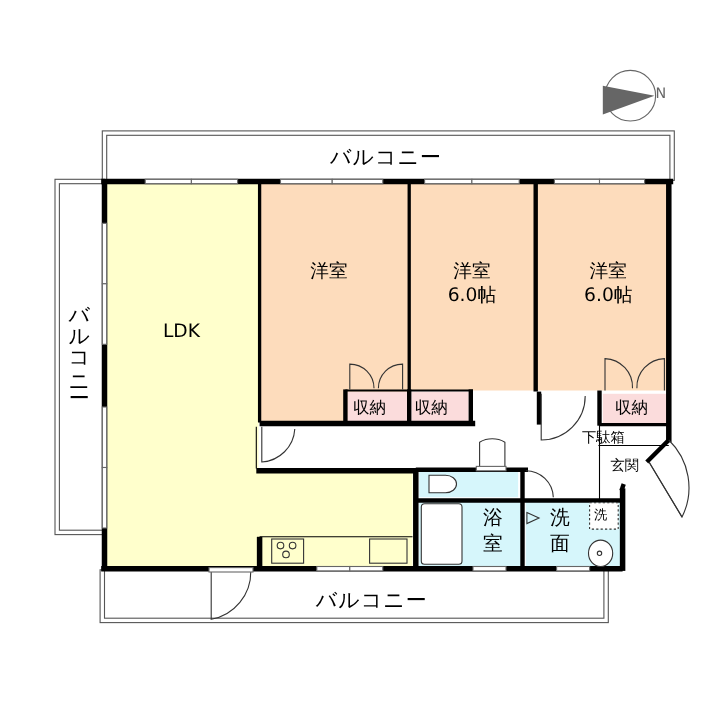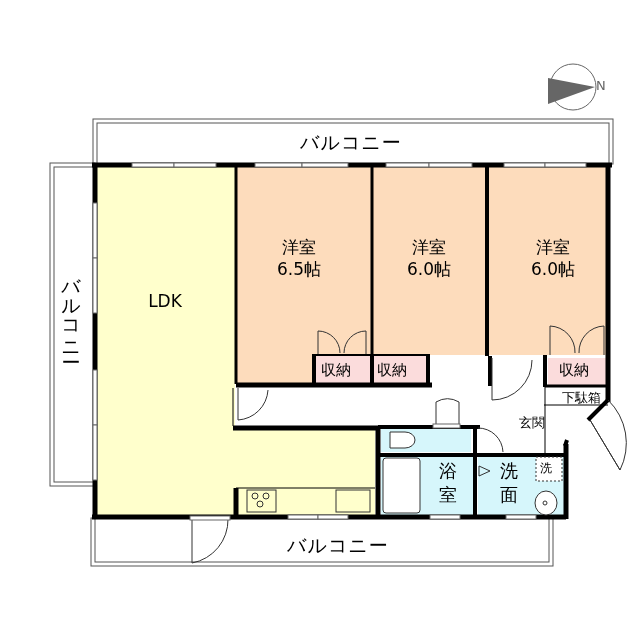--- a/index.html
+++ b/index.html
@@ -138,36 +138,35 @@
 
 <div style="position:absolute;left:300px;top:130px;font-size:19px;letter-spacing:1px;">バルコニー</div>
 <div style="position:absolute;left:63px;top:265px;width:20px;font-size:19px;line-height:22px;writing-mode:vertical-rl;">バルコニー</div>
 <div style="position:absolute;left:287px;top:533px;font-size:19px;letter-spacing:1px;">バルコニー</div>
 
 <div style="position:absolute;left:120px;top:290px;width:90px;text-align:center;font-size:17px;line-height:22px;">
   <div>LDK</div>
 </div>
 <div style="position:absolute;left:254px;top:236px;width:90px;text-align:center;font-size:17px;line-height:22px;">
   <div>洋室</div>
-  <div>6.5帖</div>
 </div>
 <div style="position:absolute;left:384px;top:236px;width:90px;text-align:center;font-size:17px;line-height:22px;">
   <div>洋室</div>
   <div>6.0帖</div>
 </div>
 <div style="position:absolute;left:508px;top:236px;width:90px;text-align:center;font-size:17px;line-height:22px;">
   <div>洋室</div>
   <div>6.0帖</div>
 </div>
 
 <div style="position:absolute;left:321px;top:361px;font-size:15px;">収納</div>
 <div style="position:absolute;left:377px;top:361px;font-size:15px;">収納</div>
 <div style="position:absolute;left:559px;top:361px;font-size:15px;">収納</div>
-<div style="position:absolute;left:562px;top:389px;font-size:13px;font-family:Liberation Serif, serif;">下駄箱</div>
-<div style="position:absolute;left:519px;top:414px;font-size:13px;">玄関</div>
+<div style="position:absolute;left:529px;top:389px;font-size:13px;font-family:Liberation Serif, serif;">下駄箱</div>
+<div style="position:absolute;left:555px;top:414px;font-size:13px;">玄関</div>
 
 <div style="position:absolute;left:439px;top:459px;font-size:18px;line-height:24px;">
   <div>浴</div>
   <div>室</div>
 </div>
 <div style="position:absolute;left:500px;top:459px;font-size:18px;line-height:24px;">
   <div>洗</div>
   <div>面</div>
 </div>
 <div style="position:absolute;left:540px;top:460px;font-size:12px;">洗</div>

